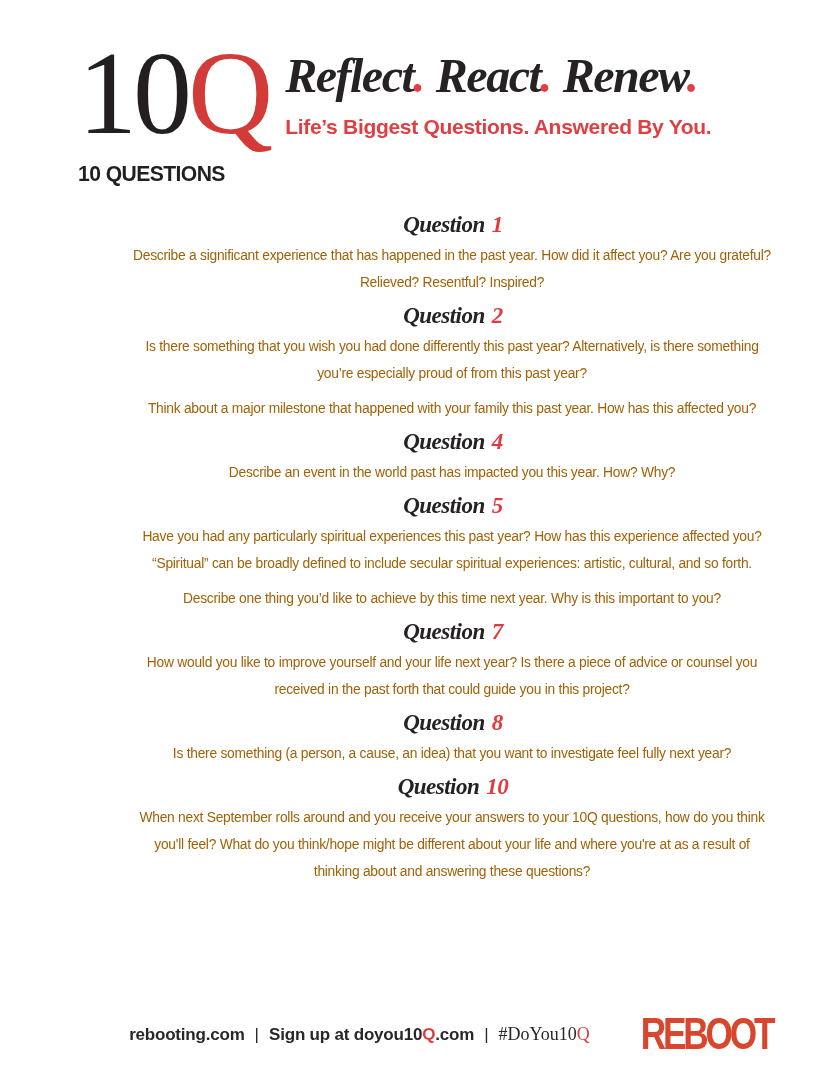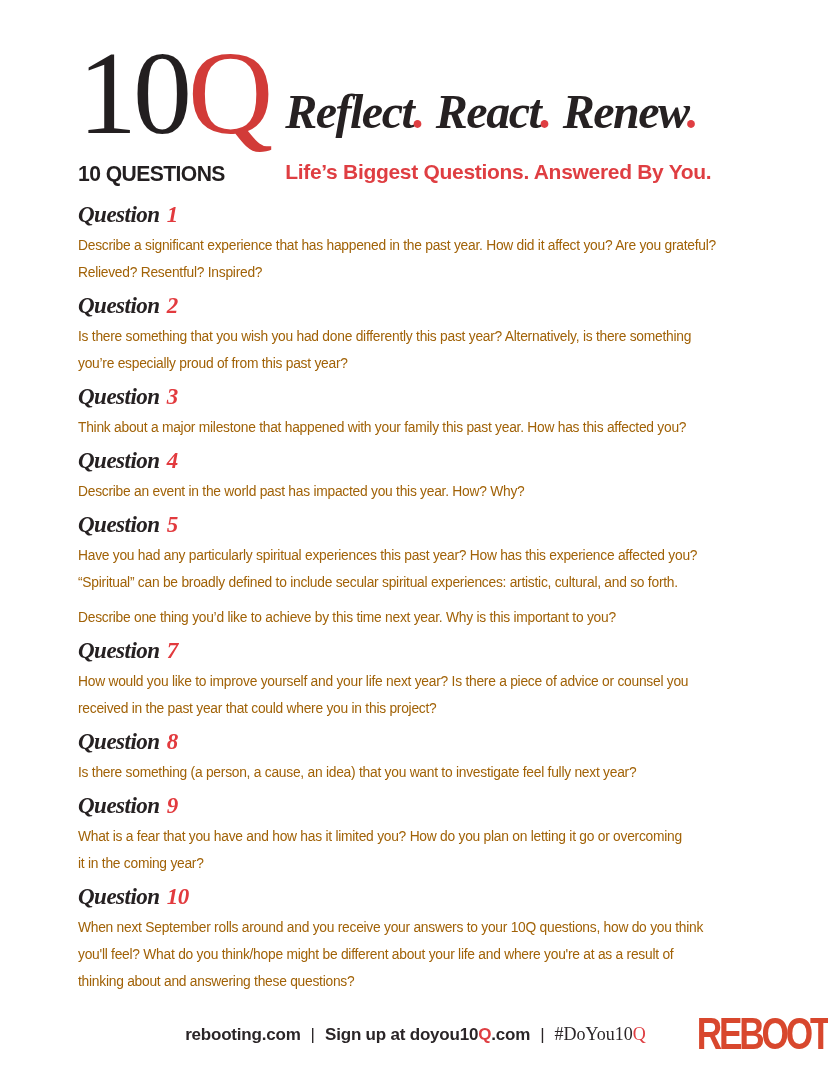--- a/index.html
+++ b/index.html
@@ -20,59 +20,60 @@
     font-size: 118px; line-height: 100px;
     letter-spacing: -4px; white-space: nowrap;
   }
   .logo-black { color: #231F20; }
   .logo-red   { color: #D23B38; }
   .header-right { margin-left: 16px; padding-top: 4px; }
   .tagline {
     font-family: "Liberation Serif", serif;
     font-style: italic; font-weight: 700;
     font-size: 48px; line-height: 56px;
-    color: #262122; letter-spacing: -1.5px; white-space: nowrap; margin-top: 36px;
+    color: #262122; letter-spacing: -1.5px; white-space: nowrap;
   }
   .tag-dot { color: #DF3E42; margin-right: 12px; }
   .tag-dot:last-child { margin-right: 0; }
   .subtitle {
     font-size: 21px; font-weight: 700;
-    color: #DF3E42; letter-spacing: -0.3px; margin-top: 20px;
+    color: #DF3E42; letter-spacing: -0.3px; margin-top: 11px;
   }
 
   
   .section-heading {
     margin: 16px 0 0 0;
     font-size: 22px; line-height: 24px; font-weight: 700;
     color: #231F20; letter-spacing: -0.6px;
     transform: scaleX(0.96); transform-origin: left center;
   }
 
   
-  .questions { margin-top: 17px; }
+  .questions { margin-top: 27px; text-align: center; }
   .question { margin-bottom: 8px; }
   .q-head {
     font-family: "Liberation Serif", serif;
     font-style: italic; font-weight: 700;
     font-size: 23px; line-height: 24px;
     letter-spacing: -0.5px;
     color: #262122; margin: 0 0 5px 0;
   }
   .q-num { color: #E23A3E; margin-left: 7px; }
   .q-body {
     margin: 0; width: 748px;
     font-size: 13.8px; line-height: 27px;
     letter-spacing: -0.25px; color: #a16207;
     white-space: pre-line;
   }
 
   
   .footer {
     position: absolute; left: 0; right: 0; bottom: 16px;
     display: flex; justify-content: flex-end; align-items: center;
+    padding-right: 56px;
   }
   .footer-text { display: flex; align-items: baseline; white-space: nowrap; }
   .f-sans {
     font-size: 17px; font-weight: 700;
     color: #2A2527; letter-spacing: -0.2px;
   }
   .f-sep { font-weight: 400; margin: 0 10px; color: #2A2527; font-size: 17px; }
   .f-serif {
     font-family: Liberation Serif, serif;
     font-weight: 400; font-size: 18px; color: #2A2527;
@@ -109,21 +110,20 @@
 Relieved? Resentful? Inspired?</p>
       </section>
 
       <section class="question">
         <h2 class="q-head"><span>Question</span><span class="q-num">2</span></h2>
         <p class="q-body">Is there something that you wish you had done differently this past year? Alternatively, is there something
 you’re especially proud of from this past year?</p>
       </section>
 
       <section class="question">
-        <h2 class="q-head"><span>Question</span><span class="q-num">3</span></h2>
         <p class="q-body">Think about a major milestone that happened with your family this past year. How has this affected you?</p>
       </section>
 
       <section class="question">
         <h2 class="q-head"><span>Question</span><span class="q-num">4</span></h2>
         <p class="q-body">Describe an event in the world past has impacted you this year. How? Why?</p>
       </section>
 
       <section class="question">
         <h2 class="q-head"><span>Question</span><span class="q-num">5</span></h2>
@@ -131,33 +131,28 @@
 “Spiritual” can be broadly defined to include secular spiritual experiences: artistic, cultural, and so forth.</p>
       </section>
 
       <section class="question">
         <p class="q-body">Describe one thing you’d like to achieve by this time next year. Why is this important to you?</p>
       </section>
 
       <section class="question">
         <h2 class="q-head"><span>Question</span><span class="q-num">7</span></h2>
         <p class="q-body">How would you like to improve yourself and your life next year? Is there a piece of advice or counsel you
-received in the past year that could where you in this project?</p>
+received in the past forth that could guide you in this project?</p>
       </section>
 
       <section class="question">
         <h2 class="q-head"><span>Question</span><span class="q-num">8</span></h2>
         <p class="q-body">Is there something (a person, a cause, an idea) that you want to investigate feel fully next year?</p>
       </section>
 
-      <section class="question">
-        <h2 class="q-head"><span>Question</span><span class="q-num">9</span></h2>
-        <p class="q-body">What is a fear that you have and how has it limited you? How do you plan on letting it go or overcoming
-it in the coming year?</p>
-      </section>
 
       <section class="question">
         <h2 class="q-head"><span>Question</span><span class="q-num">10</span></h2>
         <p class="q-body">When next September rolls around and you receive your answers to your 10Q questions, how do you think
 you'll feel? What do you think/hope might be different about your life and where you're at as a result of
 thinking about and answering these questions?</p>
       </section>
 
     </div>
   </div>

